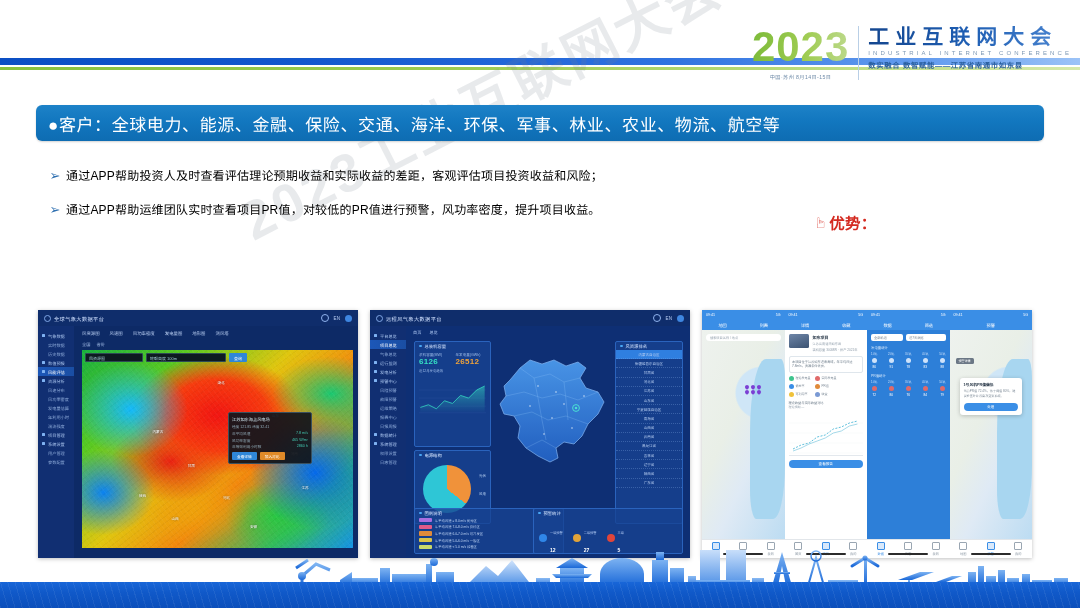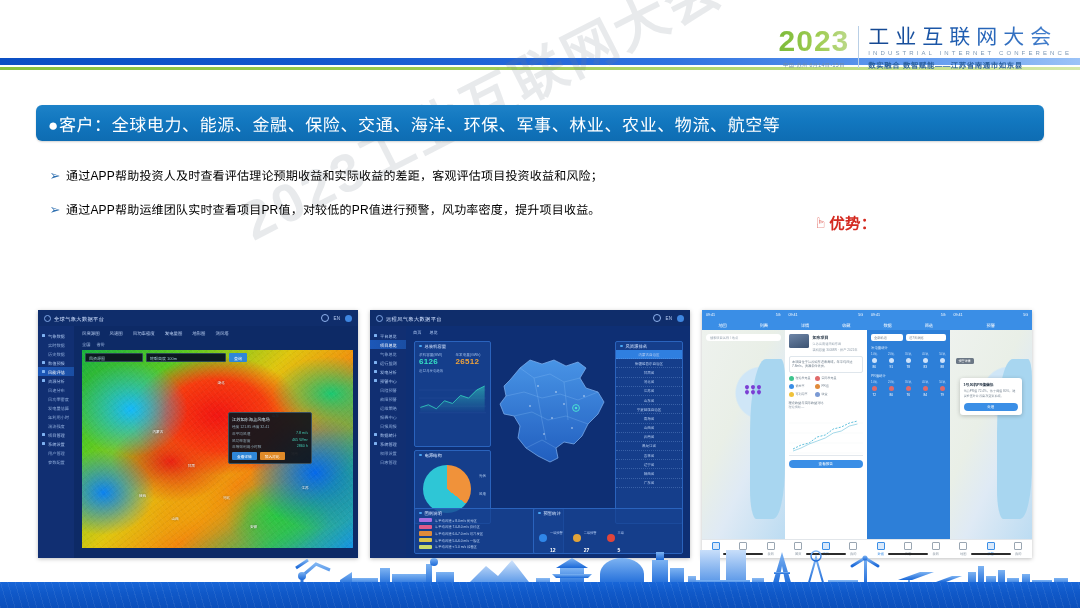--- a/index.html
+++ b/index.html
@@ -26,29 +26,29 @@
   .hdr-rule .gap{position:absolute;left:0;right:0;top:7px;height:1.5px;background:#ffffff;}
   .hdr-rule .green{
     position:absolute;left:0;right:0;top:8.5px;height:3.5px;
     background:linear-gradient(90deg,#88c23f 0%,#9ccb4f 40%,#b7d977 72%,#d6e9aa 100%);
   }
 
   
   .logo{position:absolute;right:8px;top:26px;display:flex;align-items:flex-start;gap:9px;}
   .logo-left{display:flex;flex-direction:column;align-items:center;padding-right:9px;border-right:1.5px solid #b9cfe6;}
   .logo-year{
-    font-size:30px;font-weight:bold;letter-spacing:1px;line-height:1;
+    font-size:42px;font-weight:bold;letter-spacing:1px;line-height:1;
     color:#8cc63f;
     background:linear-gradient(90deg,#7dbb3a 0%,#9fcc52 55%,#bcd98a 100%);
     -webkit-background-clip:text;background-clip:text;-webkit-text-fill-color:transparent;
   }
   .logo-sub{font-size:5.2px;color:#6f8ba8;letter-spacing:.4px;margin-top:5px;white-space:nowrap;}
   .logo-right{display:flex;flex-direction:column;}
   .logo-cn{
-    font-size:21px;font-weight:normal;letter-spacing:6px;line-height:1.05;
+    font-size:21px;font-weight:bold;letter-spacing:6px;line-height:1.05;
     color:#1b4f9c;
     background:linear-gradient(90deg,#14468f 0%,#1f5fb4 50%,#4d87d2 100%);
     -webkit-background-clip:text;background-clip:text;-webkit-text-fill-color:transparent;
   }
   .logo-en{font-size:6px;color:#7d98b5;letter-spacing:3.1px;margin-top:2px;white-space:nowrap;}
   .logo-tag{font-size:7.4px;color:#2a5f9e;font-weight:bold;letter-spacing:.6px;margin-top:3px;white-space:nowrap;}
 
   
   .cust-banner{
     position:absolute;left:36px;top:105px;width:1008px;height:36px;

